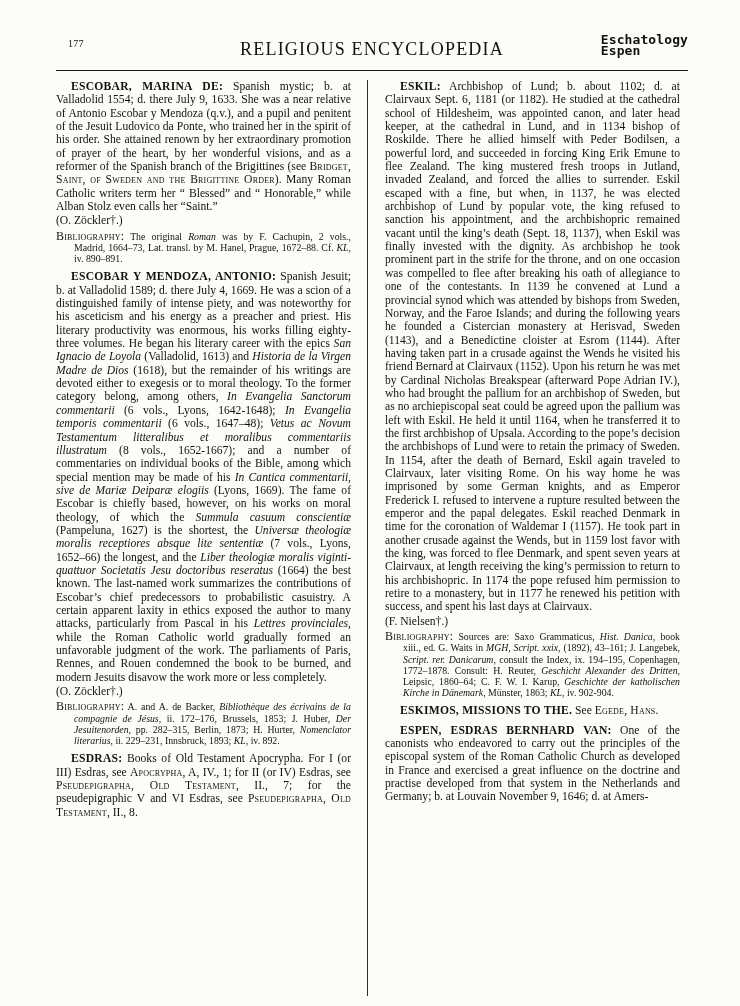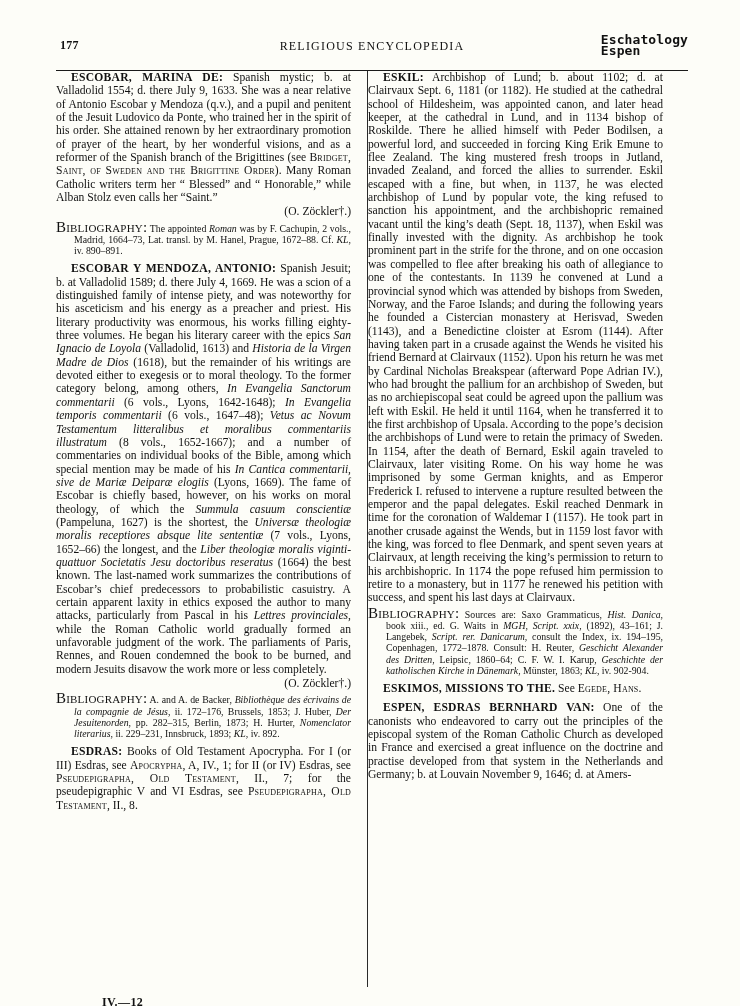--- a/index.html
+++ b/index.html
@@ -17,89 +17,90 @@
     left:0;top:0;width:740px;height:1006px;
     box-sizing:border-box;
     padding:34px 52px 0 56px;
   }
   
   .runhead{
     position:relative;
     height:34px;
   }
   .folio{
-    position:absolute;left:4px;top:4px;
-    font-weight:bold;font-size:12px;letter-spacing:.3px;
+    position:absolute;left:12px;top:4px;
+    font-weight:normal;font-size:10px;letter-spacing:.3px;
   }
   .runtitle{
     position:absolute;left:0;right:0;top:5px;
     text-align:center;
-    font-size:12px;letter-spacing:1.2px;
+    font-size:18px;letter-spacing:1.2px;
     font-weight:normal;
   }
   .headnote{
     position:absolute;right:0;top:1px;
     text-align:left;
     font-family:"DejaVu Sans Mono","Liberation Mono",monospace;
     font-weight:bold;
     font-size:13px;
     line-height:10.6px;
     letter-spacing:.1px;
   }
   .rule{
     border:0;border-top:1.6px solid #1a1a1a;
     margin:2px 0 0 0;
     width:632px;
   }
   
   .cols{
     display:flex;
+    margin-top:9px;
     height:916px;
   }
   .col{
     width:295px;
     font-size:11.6px;
     line-height:13.35px;
     text-align:justify;
     text-justify:inter-word;
     hyphens:none;
   }
   .col.left{padding-right:16px;}
-  .col.right{border-left:1.3px solid #2a2a2a;}
+  .col.right{padding-left:17px;border-left:1.3px solid #2a2a2a;}
   p{margin:0;}
   .entry{
     margin-top:6px;
     text-indent:15px;
   }
   .entry.first{margin-top:0;}
   .hw{
     font-weight:bold;
     letter-spacing:.25px;
   }
   .sc{
     font-variant:small-caps;
     font-size:11.6px;
     letter-spacing:.2px;
   }
   .it{font-style:italic;}
   .sig{
-    text-align:right;
+    text-align:left;
     margin-top:1px;
     text-indent:0;
   }
   .biblio{
     margin-top:3px;
     font-size:9.8px;
     line-height:11.2px;
     text-align:justify;
     text-indent:0;
     padding-left:18px;
   }
   .biblio .lead{margin-left:-18px;}
-  .biblio .sc{font-size:15px;}
+  .biblio .sc{font-size:12px;}
   .signum{
     margin-top:8px;
     text-indent:0;
     padding-left:46px;
     font-weight:bold;
     font-size:12px;
     letter-spacing:.4px;
   }
 </style>
 </head>
@@ -114,28 +115,29 @@
       <div>Eschatology</div>
       <div>Espen</div>
     </div>
   </div>
   <hr class="rule">
 
   <div class="cols">
     <div class="col left" id="col-left">
         <p class="entry first"><span class="hw">ESCOBAR, MARINA DE:</span><span> Spanish mystic; b. at Valladolid 1554; d. there July 9, 1633. She was a near relative of Antonio Escobar y Mendoza (q.v.), and a pupil and penitent of the Jesuit Ludovico da Ponte, who trained her in the spirit of his order.  She attained renown by her extraordinary promotion of prayer of the heart, by her wonderful visions, and as a reformer of the Spanish branch of the Brigittines (see </span><span class="sc">Bridget, Saint, of Sweden and the Brigittine Order</span><span>).  Many Roman Catholic writers term her “ Blessed” and “ Honorable,” while Alban Stolz even calls her “Saint.”</span></p>
         <p class="sig">(O. Zöckler†.)</p>
-        <p class="biblio"><span class="sc lead">Bibliography:</span><span> The appointed </span><span class="it">Roman</span><span> was by F. Cachupin, 2 vols., Madrid, 1664–73, Lat. transl. by M. Hanel, Prague, 1672–88. Cf. </span><span class="it">KL</span><span>, iv. 890–891.</span></p>
+        <p class="biblio"><span class="sc lead">Bibliography:</span><span> The original </span><span class="it">Roman</span><span> was by F. Cachupin, 2 vols., Madrid, 1664–73, Lat. transl. by M. Hanel, Prague, 1672–88. Cf. </span><span class="it">KL</span><span>, iv. 890–891.</span></p>
         <p class="entry"><span class="hw">ESCOBAR Y MENDOZA, ANTONIO:</span><span> Spanish Jesuit; b. at Valladolid 1589; d. there July 4, 1669. He was a scion of a distinguished family of intense piety, and was noteworthy for his asceticism and his energy as a preacher and priest.  His literary productivity was enormous, his works filling eighty-three volumes.  He began his literary career with the epics </span><span class="it">San Ignacio de Loyola</span><span> (Valladolid, 1613) and </span><span class="it">Historia de la Virgen Madre de Dios</span><span> (1618), but the remainder of his writings are devoted either to exegesis or to moral theology.  To the former category belong, among others, </span><span class="it">In Evangelia Sanctorum commentarii</span><span> (6 vols., Lyons, 1642-1648); </span><span class="it">In Evangelia temporis commentarii</span><span> (6 vols., 1647–48); </span><span class="it">Vetus ac Novum Testamentum litteralibus et moralibus commentariis illustratum</span><span> (8 vols., 1652-1667); and a number of commentaries on individual books of the Bible, among which special mention may be made of his </span><span class="it">In Cantica commentarii, sive de Mariæ Deiparæ elogiis</span><span> (Lyons, 1669).  The fame of Escobar is chiefly based, however, on his works on moral theology, of which the </span><span class="it">Summula casuum conscientiæ</span><span> (Pampeluna, 1627) is the shortest, the </span><span class="it">Universæ theologiæ moralis receptiores absque lite sententiæ</span><span> (7 vols., Lyons, 1652–66) the longest, and the </span><span class="it">Liber theologiæ moralis viginti-quattuor Societatis Jesu doctoribus reseratus</span><span> (1664) the best known.  The last-named work summarizes the contributions of Escobar’s chief predecessors to probabilistic casuistry.  A certain apparent laxity in ethics exposed the author to many attacks, particularly from Pascal in his </span><span class="it">Lettres provinciales</span><span>, while the Roman Catholic world gradually formed an unfavorable judgment of the work.  The parliaments of Paris, Rennes, and Rouen condemned the book to be burned, and modern Jesuits disavow the work more or less completely.</span></p>
         <p class="sig">(O. Zöckler†.)</p>
         <p class="biblio"><span class="sc lead">Bibliography:</span><span> A. and A. de Backer, </span><span class="it">Bibliothèque des écrivains de la compagnie de Jésus</span><span>, ii. 172–176, Brussels, 1853; J. Huber, </span><span class="it">Der Jesuitenorden</span><span>, pp. 282–315, Berlin, 1873; H. Hurter, </span><span class="it">Nomenclator literarius</span><span>, ii. 229–231, Innsbruck, 1893; </span><span class="it">KL</span><span>, iv. 892.</span></p>
         <p class="entry"><span class="hw">ESDRAS:</span><span>  Books of Old Testament Apocrypha. For I (or III) Esdras, see </span><span class="sc">Apocrypha</span><span>, A, IV., 1; for II (or IV) Esdras, see </span><span class="sc">Pseudepigrapha, Old Testament</span><span>, II., 7; for the pseudepigraphic V and VI Esdras, see </span><span class="sc">Pseudepigrapha, Old Testament</span><span>, II., 8.</span></p>
       </div>
     <div class="col right" id="col-right">
         <p class="entry first"><span class="hw">ESKIL:</span><span> Archbishop of Lund; b. about 1102; d. at Clairvaux Sept. 6, 1181 (or 1182).  He studied at the cathedral school of Hildesheim, was appointed canon, and later head keeper, at the cathedral in Lund, and in 1134 bishop of Roskilde.  There he allied himself with Peder Bodilsen, a powerful lord, and succeeded in forcing King Erik Emune to flee Zealand.  The king mustered fresh troops in Jutland, invaded Zealand, and forced the allies to surrender.  Eskil escaped with a fine, but when, in 1137, he was elected archbishop of Lund by popular vote, the king refused to sanction his appointment, and the archbishopric remained vacant until the king’s death (Sept. 18, 1137), when Eskil was finally invested with the dignity.  As archbishop he took prominent part in the strife for the throne, and on one occasion was compelled to flee after breaking his oath of allegiance to one of the contestants.  In 1139 he convened at Lund a provincial synod which was attended by bishops from Sweden, Norway, and the Faroe Islands; and during the following years he founded a Cistercian monastery at Herisvad, Sweden (1143), and a Benedictine cloister at Esrom (1144).  After having taken part in a crusade against the Wends he visited his friend Bernard at Clairvaux (1152).  Upon his return he was met by Cardinal Nicholas Breakspear (afterward Pope Adrian IV.), who had brought the pallium for an archbishop of Sweden, but as no archiepiscopal seat could be agreed upon the pallium was left with Eskil.  He held it until 1164, when he transferred it to the first archbishop of Upsala.  According to the pope’s decision the archbishops of Lund were to retain the primacy of Sweden.  In 1154, after the death of Bernard, Eskil again traveled to Clairvaux, later visiting Rome. On his way home he was imprisoned by some German knights, and as Emperor Frederick I. refused to intervene a rupture resulted between the emperor and the papal delegates.  Eskil reached Denmark in time for the coronation of Waldemar I (1157).  He took part in another crusade against the Wends, but in 1159 lost favor with the king, was forced to flee Denmark, and spent seven years at Clairvaux, at length receiving the king’s permission to return to his archbishopric.  In 1174 the pope refused him permission to retire to a monastery, but in 1177 he renewed his petition with success, and spent his last days at Clairvaux.</span></p>
+        <p class="sig">(F. Nielsen†.)</p>
         <p class="biblio"><span class="sc lead">Bibliography:</span><span> Sources are: Saxo Grammaticus, </span><span class="it">Hist. Danica</span><span>, book xiii., ed. G. Waits in </span><span class="it">MGH, Script.</span><span> </span><span class="it">xxix</span><span>, (1892), 43–161; J. Langebek, </span><span class="it">Script. rer. Danicarum</span><span>, consult the Index, ix. 194–195, Copenhagen, 1772–1878. Consult: H. Reuter, </span><span class="it">Geschicht Alexander des Dritten</span><span>, Leipsic, 1860–64; C. F. W. I. Karup, </span><span class="it">Geschichte der katholischen Kirche in Dänemark</span><span>, Münster, 1863; </span><span class="it">KL</span><span>, iv. 902-904.</span></p>
         <p class="entry"><span class="hw">ESKIMOS, MISSIONS TO THE.</span><span>  See </span><span class="sc">Egede, Hans</span><span>.</span></p>
         <p class="entry"><span class="hw">ESPEN, ESDRAS BERNHARD VAN:</span><span>  One of the canonists who endeavored to carry out the principles of the episcopal system of the Roman Catholic Church as developed in France and exercised a great influence on the doctrine and practise developed from that system in the Netherlands and Germany; b. at Louvain November 9, 1646; d. at Amers-</span></p>
       </div>
   </div>
 
   <div class="signum">IV.—12</div>
 
 </div>
 

